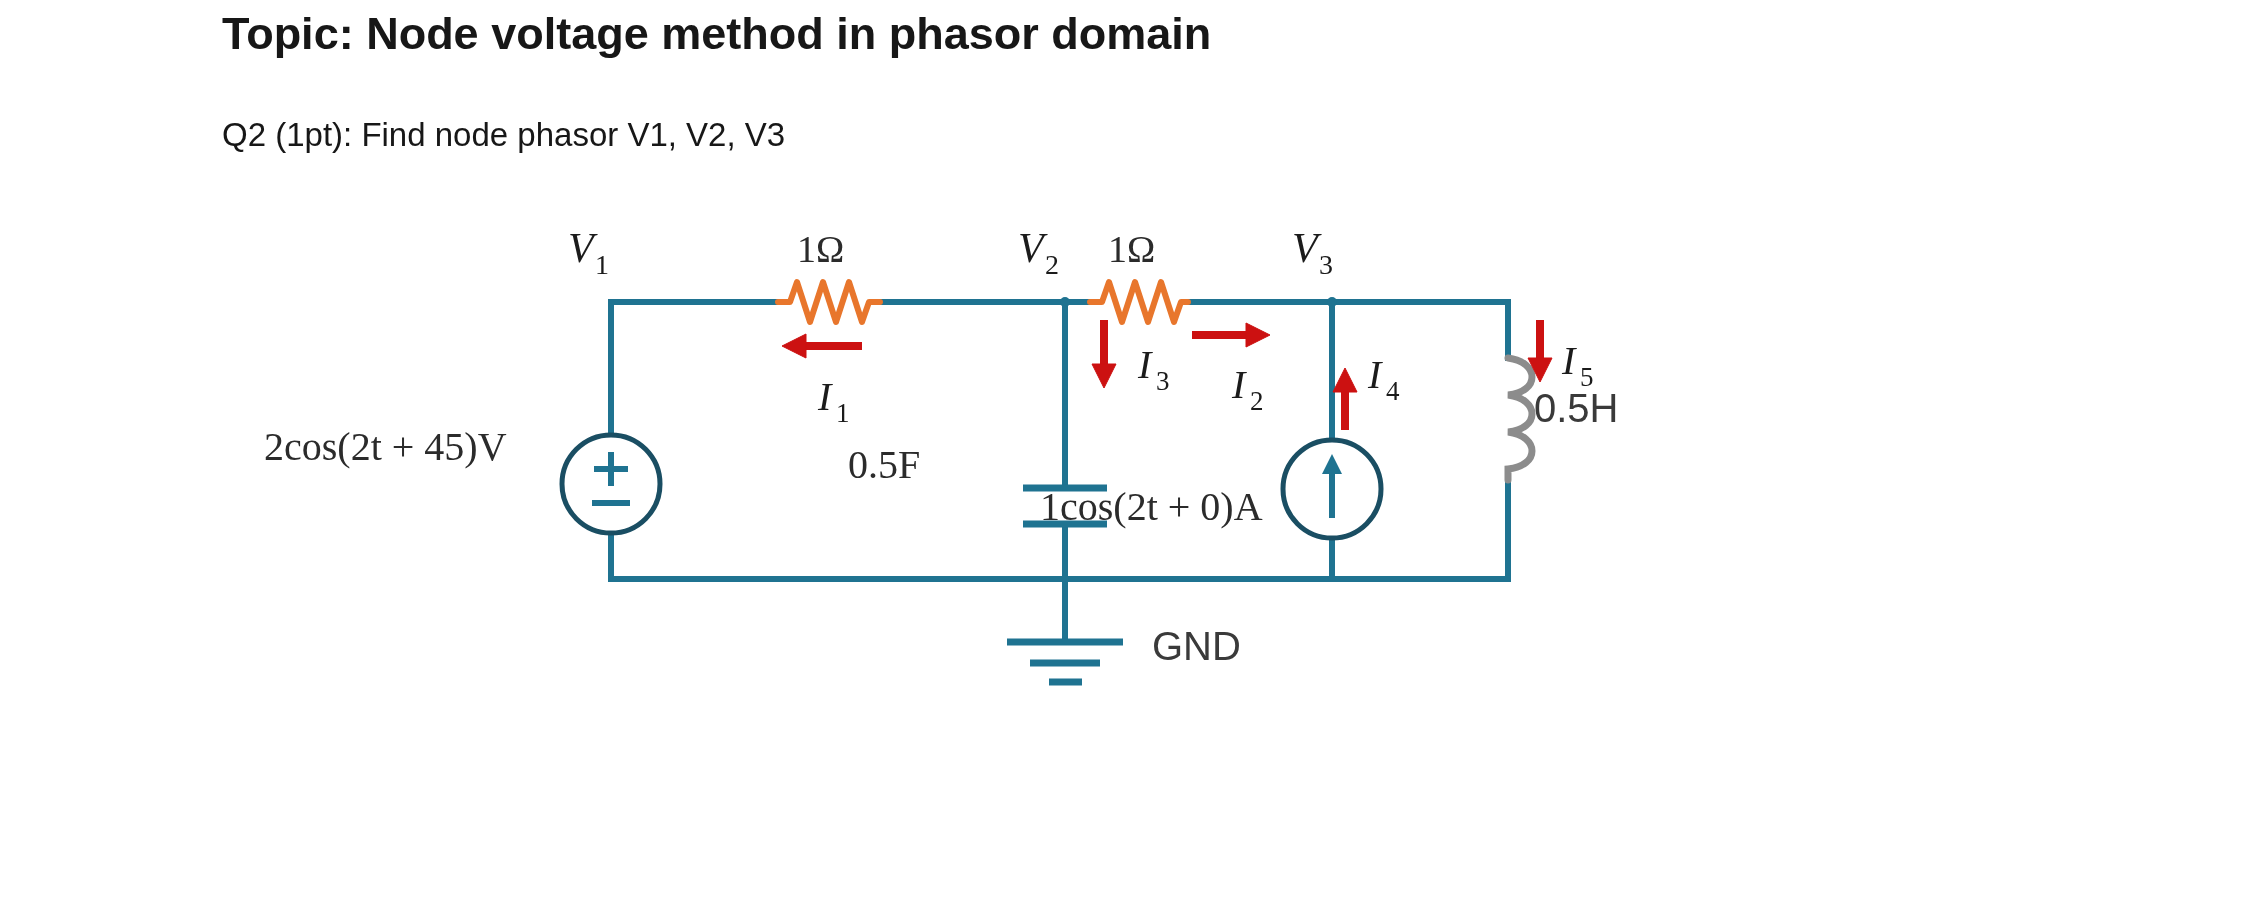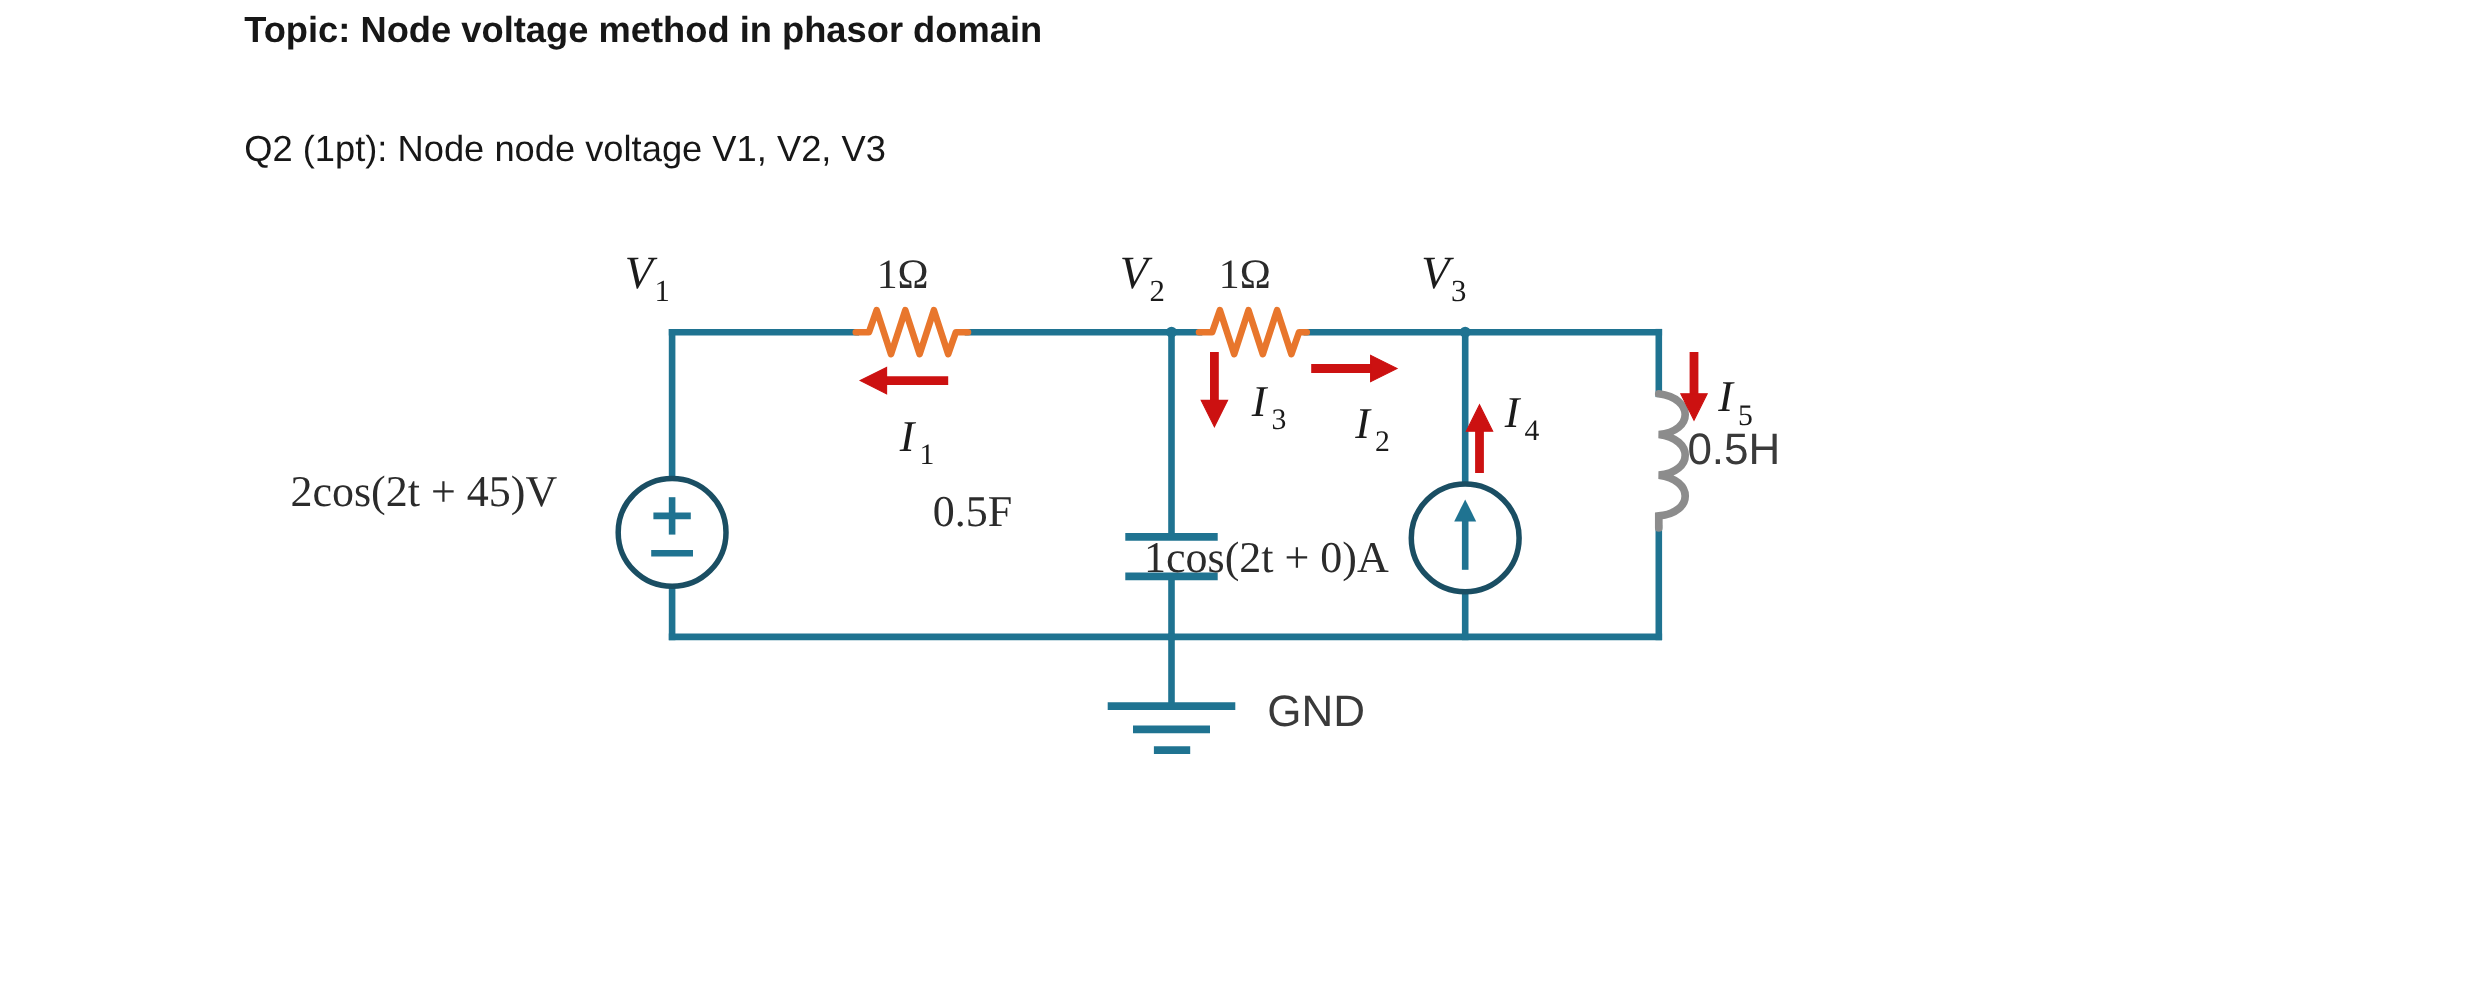--- a/index.html
+++ b/index.html
@@ -18,21 +18,21 @@
   .page {
     position: relative;
     width: 2244px;
     height: 900px;
     background: #ffffff;
   }
   .topic-line {
     position: absolute;
     left: 222px;
     top: 8px;
-    font-size: 33px;
+    font-size: 45px;
     font-weight: bold;
     letter-spacing: 0px;
     color: #171717;
     white-space: nowrap;
   }
   .question-line {
     position: absolute;
     left: 222px;
     top: 116px;
     font-size: 33px;
@@ -70,21 +70,21 @@
     fill: #3a3a3a;
   }
 </style>
 </head>
 <body>
 
 <div class="page">
 
   <div class="topic-line">Topic: Node voltage method in phasor domain</div>
 
-  <div class="question-line">Q2 (1pt): Node node voltage V1, V2, V3</div>
+  <div class="question-line">Q2 (1pt): Find node phasor V1, V2, V3</div>
 
   <div class="circuit-wrap">
     <svg class="circuit" width="2244" height="560" viewBox="0 0 2244 560">
 
       <g stroke="#1F7391" stroke-width="6" fill="none" stroke-linecap="square">
 
         <line x1="611" y1="112" x2="778" y2="112"></line>
 
         <line x1="880" y1="112" x2="1065" y2="112"></line>
 

